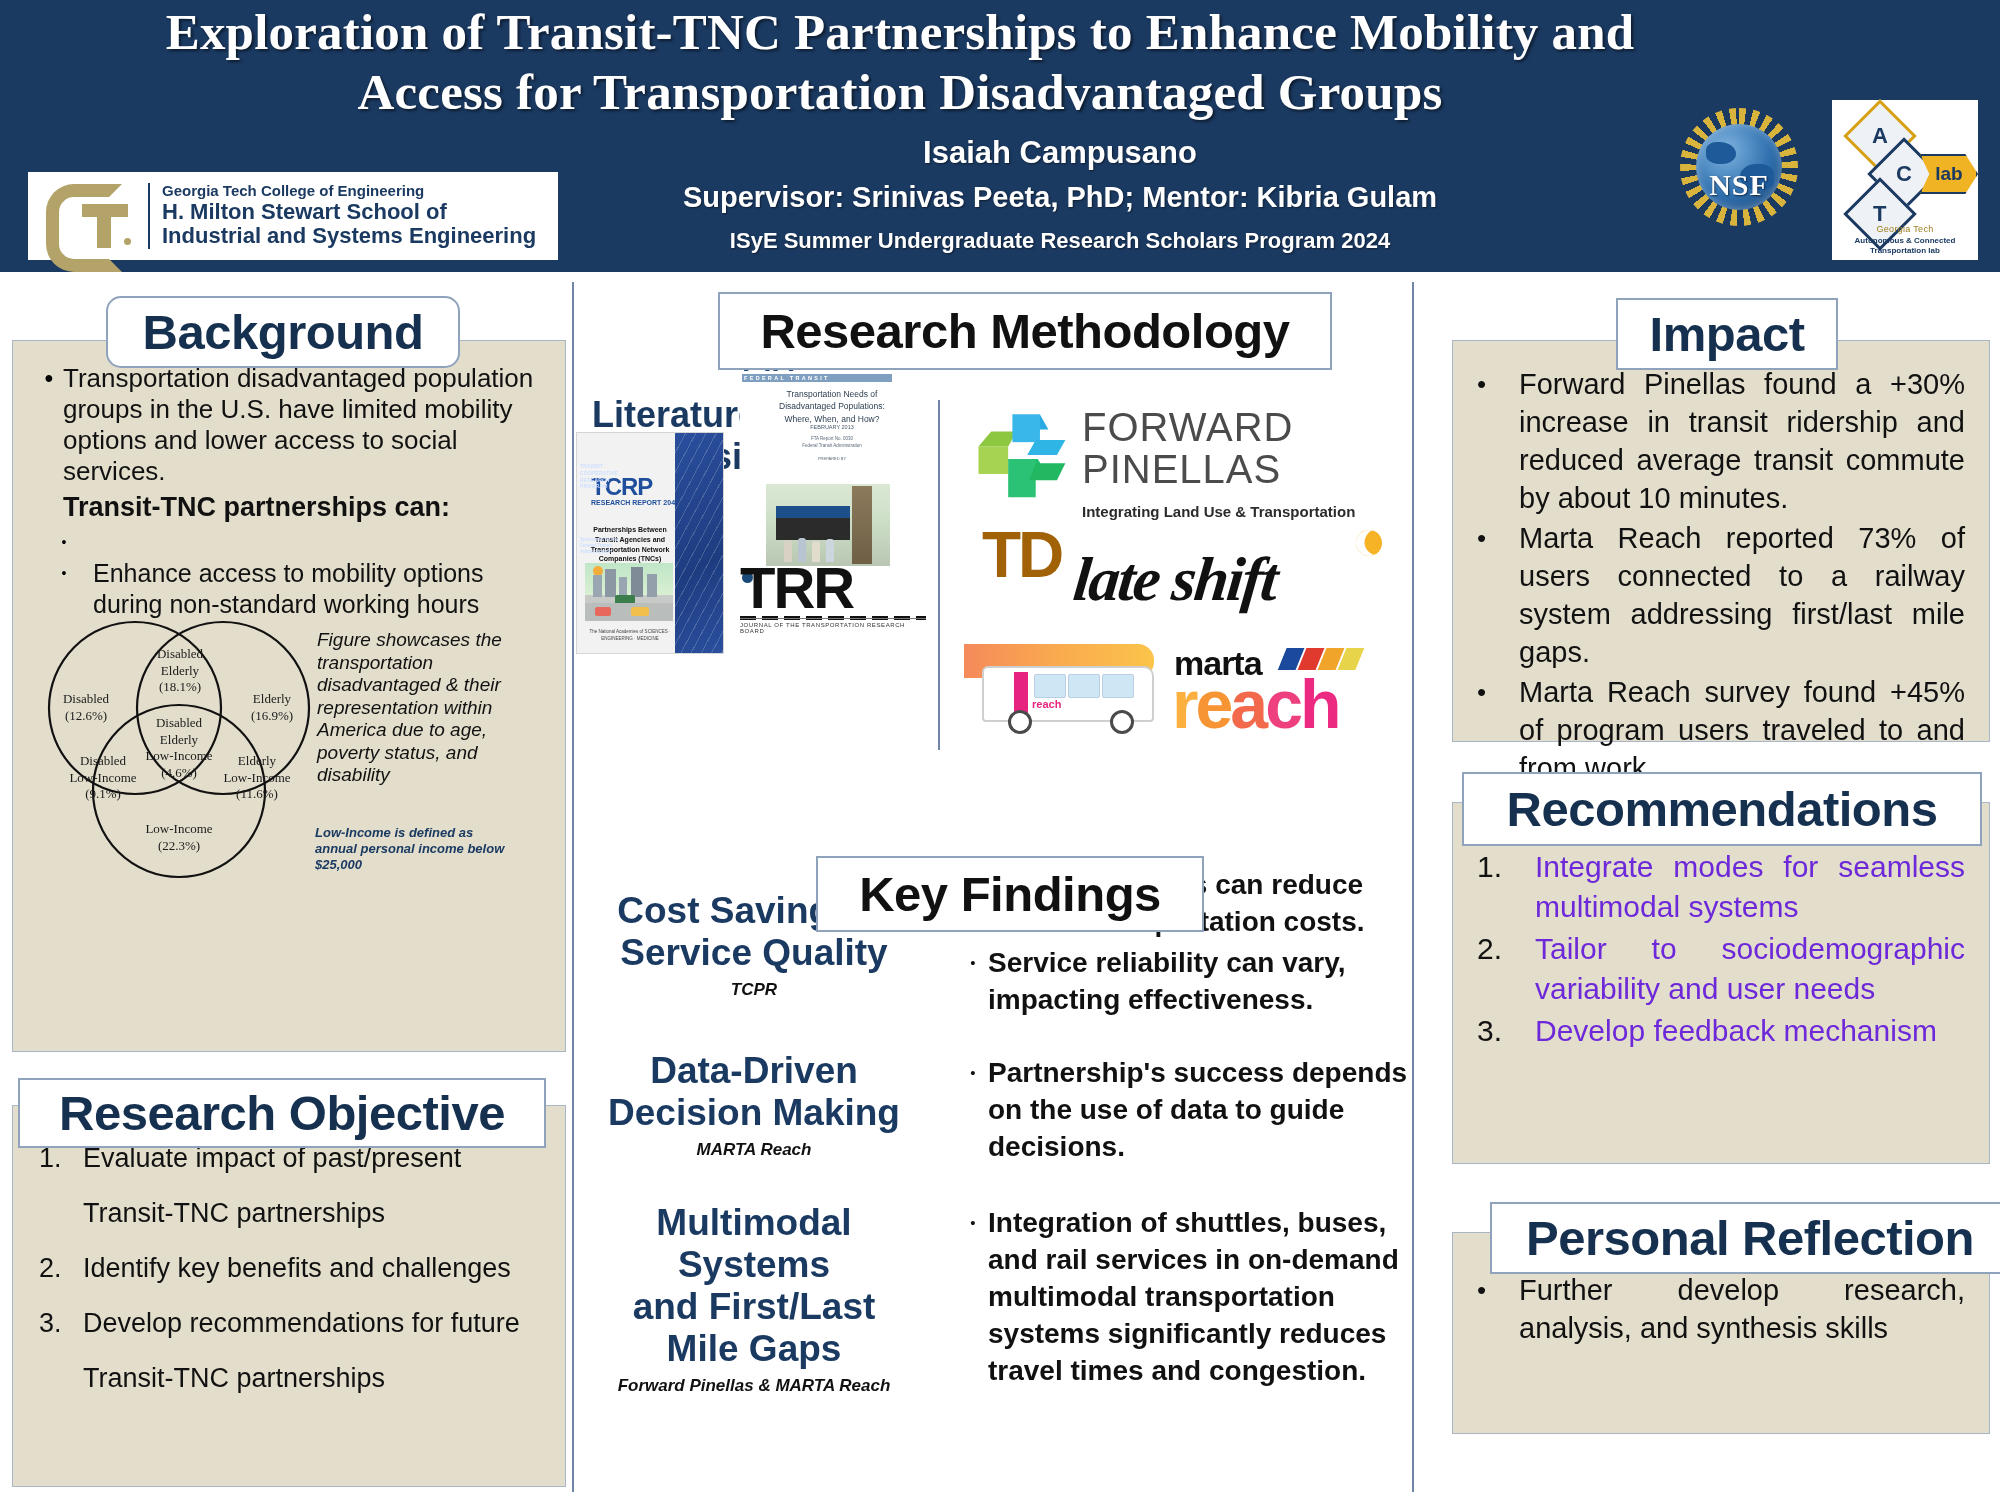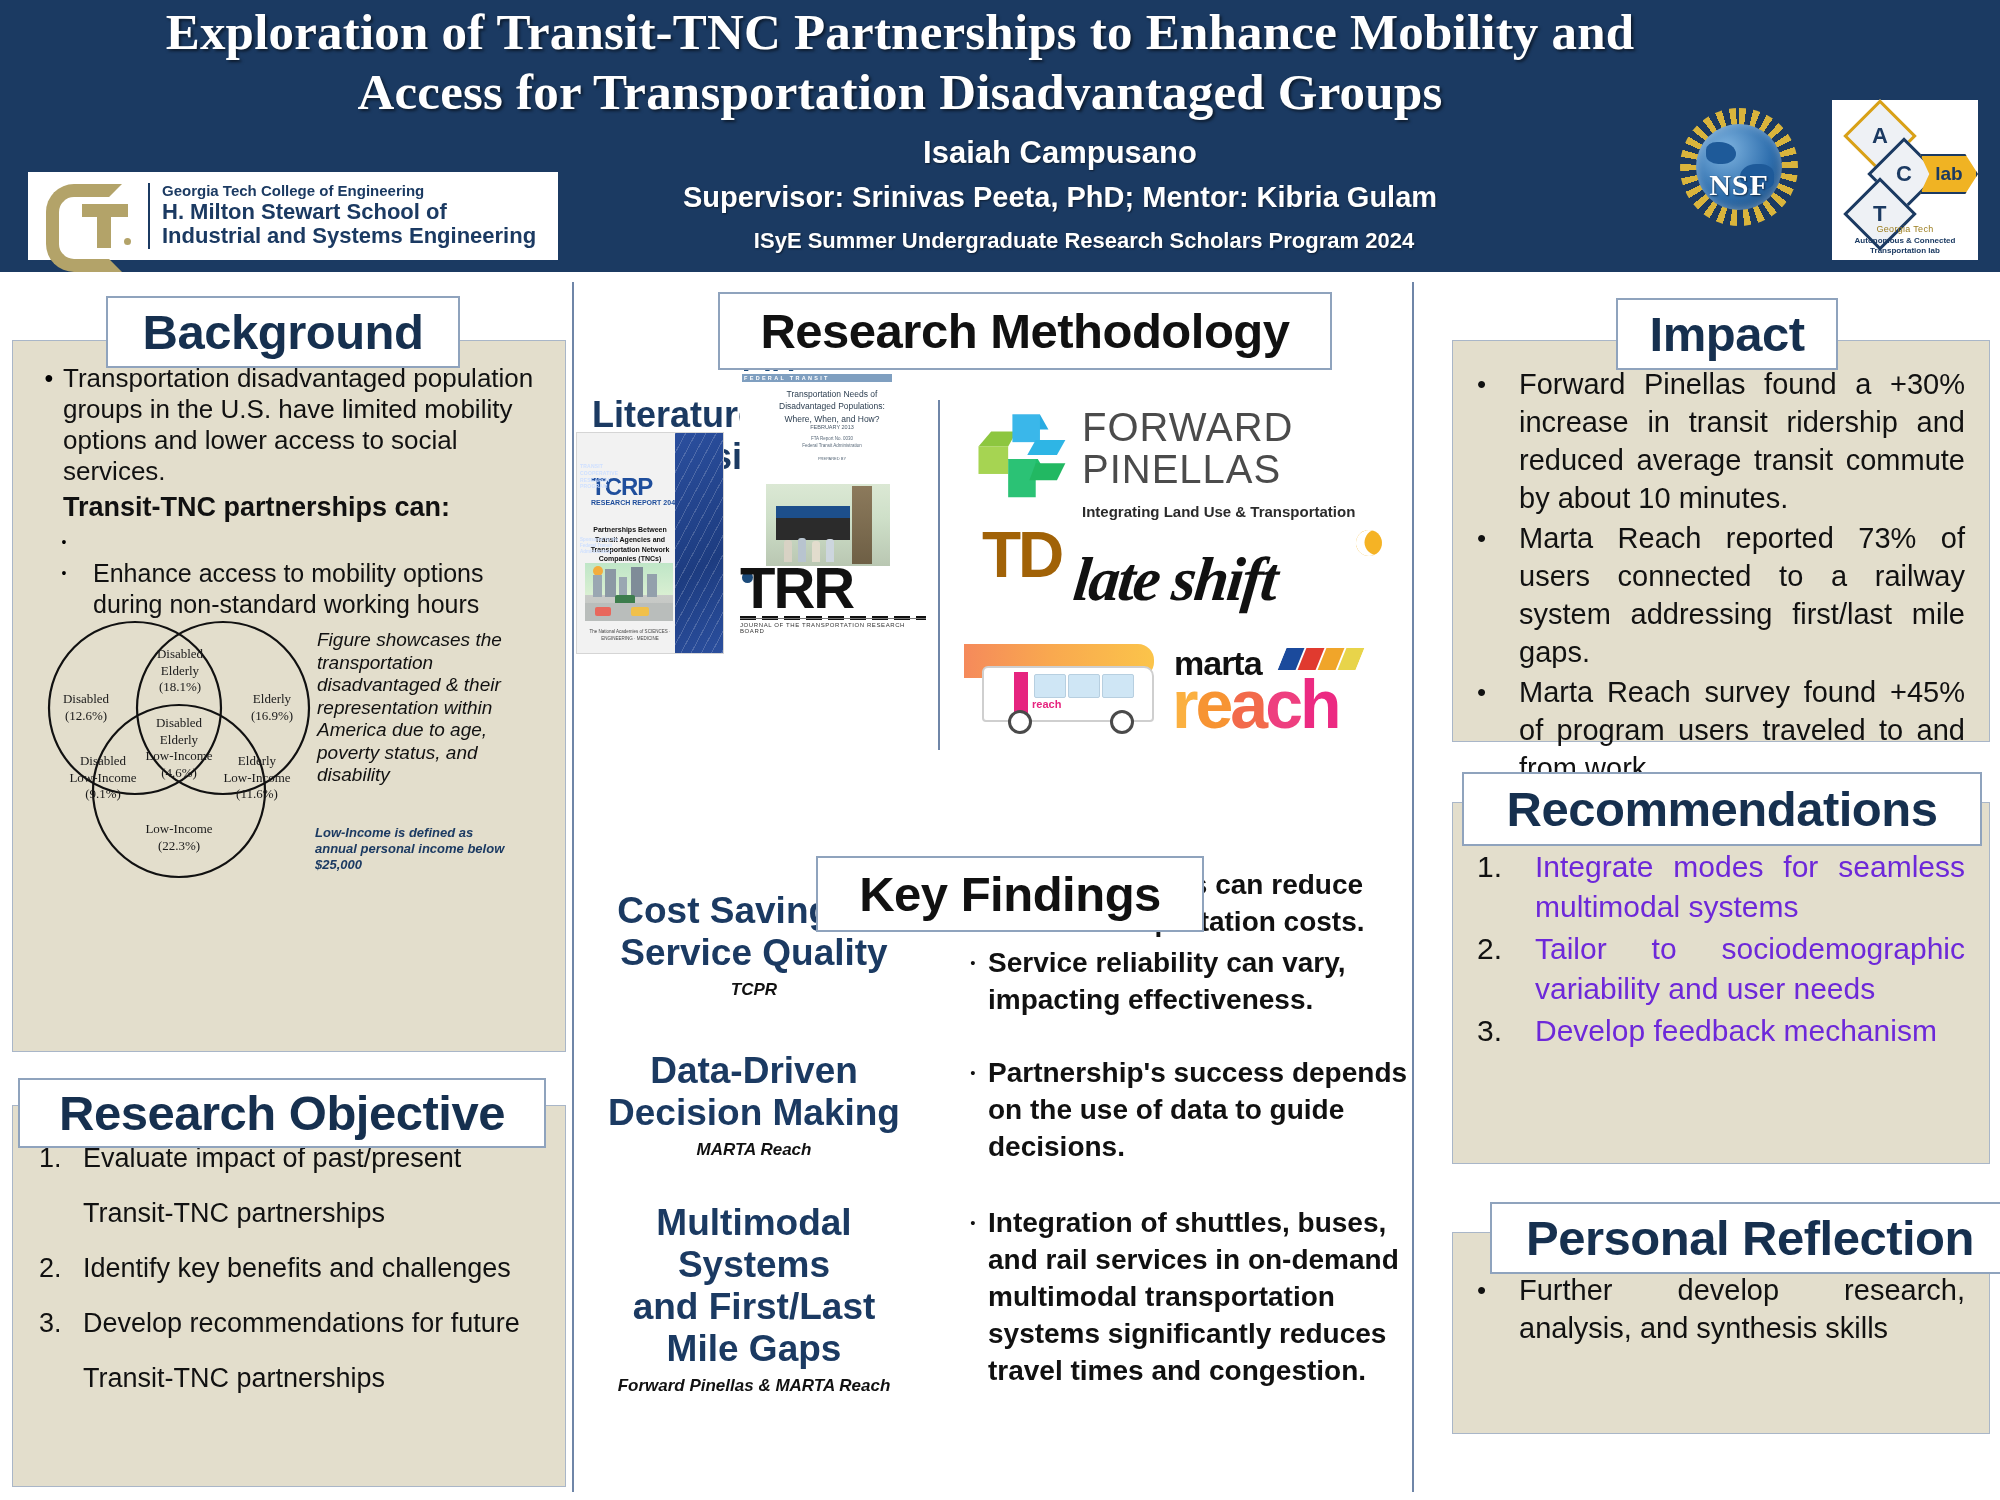--- a/index.html
+++ b/index.html
@@ -28,21 +28,21 @@
     position:absolute;left:560px;top:135px;width:1000px;text-align:center;
     font-size:31px;font-weight:700;color:#ffffff;
     text-shadow:1px 1px 2px rgba(0,0,0,.5);
   }
   .supervisor{
     position:absolute;left:500px;top:181px;width:1120px;text-align:center;
     font-size:29px;font-weight:700;color:#ffffff;
     text-shadow:1px 1px 2px rgba(0,0,0,.5);
   }
   .program{
-    position:absolute;left:544px;top:228px;width:1080px;text-align:center;
+    position:absolute;left:520px;top:228px;width:1080px;text-align:center;
     font-size:22px;font-weight:700;color:#ffffff;
     text-shadow:1px 1px 2px rgba(0,0,0,.5);
   }
   
   .gt-logo{
     position:absolute;left:28px;top:172px;width:530px;height:88px;
     background:#ffffff;display:flex;align-items:center;
   }
   .gt-mark{
     width:96px;height:72px;margin-left:12px;position:relative;flex:0 0 auto;
@@ -459,21 +459,21 @@
       <span>(11.6%)</span>
     </div>
     <div class="venn-lbl" style="left:102px;top:208px;width:100px;">
       <span>Low-Income</span><br>
       <span>(22.3%)</span>
     </div>
     <div class="venn-note">Figure showcases the transportation disadvantaged &amp; their representation within America due to age, poverty status, and disability</div>
     <div class="venn-def">Low-Income is defined as annual personal income below $25,000</div>
   </div>
 </div>
-<div class="panel-head" style="left:106px;top:296px;width:350px;height:68px;">
+<div class="panel-head" style="left:106px;top:296px;width:350px;height:68px;border-radius:15px;">
   <span>Background</span>
 </div>
 
 <div class="panel" id="ro-panel">
   <div class="ro-list">
     <div class="ro-item">
       <div class="ro-num">1.</div>
       <div class="ro-txt">Evaluate impact of past/present</div>
     </div>
     <div class="ro-item">

